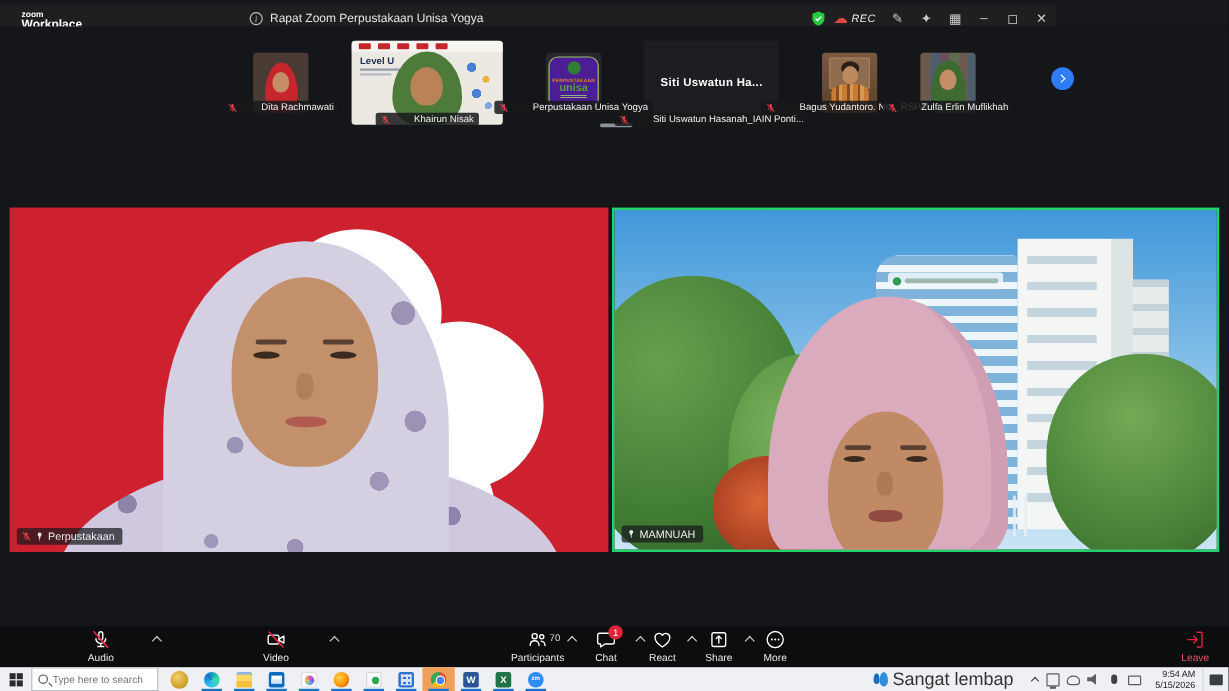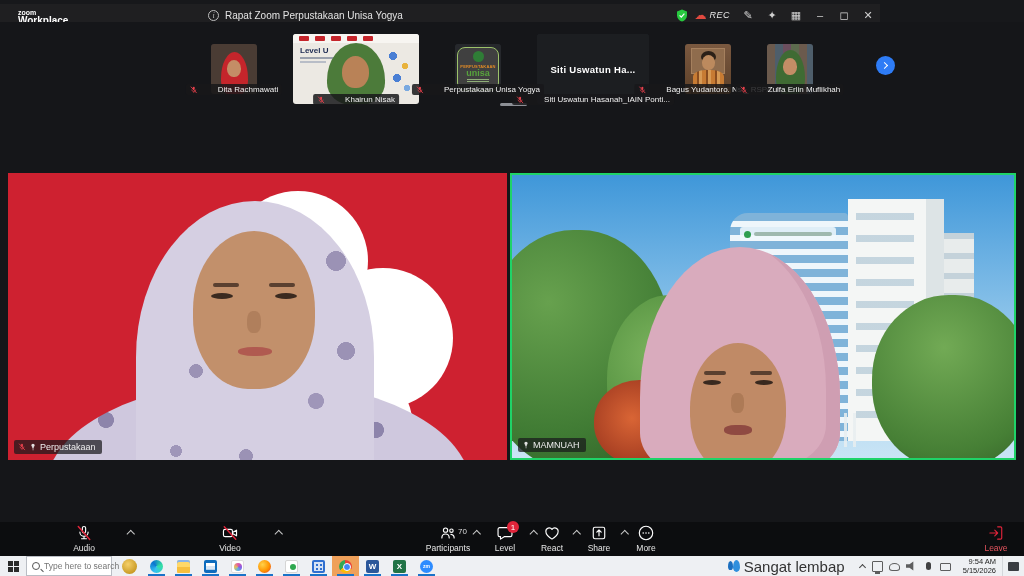--- a/index.html
+++ b/index.html
@@ -59,21 +59,21 @@
   .a-khairun .bline2 { position:absolute; left:7px; top:27px; width:26px; height:2px; background:#b8bdc7; }
   .a-khairun .conf { position:absolute; right:6px; top:14px; width:26px; height:46px;
     background:
       radial-gradient(circle 4px at 6px 8px, #4a7fd4 97%, transparent),
       radial-gradient(circle 3px at 18px 18px, #e8b23c 97%, transparent),
       radial-gradient(circle 4px at 10px 30px, #4a7fd4 97%, transparent),
       radial-gradient(circle 3px at 20px 40px, #79a9e0 97%, transparent); }
   .a-khairun .hijab { left:34px; top:9px; width:58px; height:62px; background:#4c7b3a; }
   .a-khairun .face { left:49px; top:22px; width:27px; height:32px; background:#b98257; }
   .a-perpus { background:#26282c; display:flex; align-items:center; justify-content:center; }
-  .logocard { width:42px; height:44px; background:#404040; border:1.5px solid #9cc26a; border-radius:8px;
+  .logocard { width:42px; height:44px; background:#4c1d95; border:1.5px solid #9cc26a; border-radius:8px;
     display:flex; flex-direction:column; align-items:center; padding-top:3px; }
   .logocard .emb { width:11px; height:11px; border-radius:50%; background:#2f7d36; }
   .logocard .t1 { font-size:4px; color:#e08a26; font-weight:bold; letter-spacing:.2px; margin-top:2px; }
   .logocard .t2 { font-size:9px; color:#57a33c; font-weight:bold; line-height:9px; }
   .logocard .t3 { width:22px; height:4px; margin-top:1px; background:repeating-linear-gradient(#8fae78 0 1px, transparent 1px 2px); }
   .a-siti { background:#1c1e21; display:flex; align-items:center; justify-content:center; }
   .a-siti .dn { color:#fff; font-weight:bold; font-size:9.5px; letter-spacing:.3px; }
   .a-bagus { background:linear-gradient(#7a5940, #5d4028); }
   .a-bagus .win { position:absolute; left:6px; top:4px; width:34px; height:26px; background:#8f6c4d;
     border:1px solid #a5805e; }
@@ -167,21 +167,21 @@
   .badge { position:absolute; left:50%; margin-left:2px; top:-3px; min-width:12px; height:12px; border-radius:6px;
     background:#e0243a; color:#fff; font-size:8px; display:flex; align-items:center; justify-content:center; padding:0 2px; }
   .leavegrp .tlabel { color:#e8555f; }
 
   
   .taskbar { position:absolute; top:556px; left:0; width:1024px; height:20px; background:#eef0f3;
     display:flex; align-items:center; }
   .startbtn { width:26px; height:20px; display:flex; align-items:center; justify-content:center; }
   .winlogo { width:11px; height:11px; display:grid; grid-template-columns:5px 5px; grid-template-rows:5px 5px; gap:1px; }
   .winlogo i { background:#2a2a2a; }
-  .searchbox { width:86px; height:20px; background:#fff; border:1px solid #b9bdc4; display:flex;
+  .searchbox { width:106px; height:20px; background:#fff; border:1px solid #b9bdc4; display:flex;
     align-items:center; gap:4px; padding:0 5px; }
   .searchbox input { border:none; outline:none; width:80px; font-size:8.5px; color:#555; background:transparent;
     font-family:"Liberation Sans",sans-serif; }
   .mag { width:8px; height:8px; border:1.2px solid #555; border-radius:50%; position:relative; flex:none; }
   .mag:after { content:""; position:absolute; left:7px; top:7px; width:4px; height:1.2px; background:#555; transform:rotate(45deg); }
   .tbicons { display:flex; align-items:flex-end; height:20px; margin-left:4px; }
   .tbslot { width:27px; height:20px; display:flex; flex-direction:column; align-items:center; justify-content:center; position:relative; }
   .tbslot .under { position:absolute; bottom:0; left:5px; right:5px; height:2px; background:#1973c8; }
   .tbslot.hl { background:#efa05a; }
   .appic { width:13px; height:13px; border-radius:2px; display:flex; align-items:center; justify-content:center;
@@ -485,21 +485,21 @@
         </svg>
       <span class="tlabel">Participants</span>
       <span class="pcount">70</span>
     </div>
     <span class="caret" style="left:474px;"></span>
 
     <div class="tgrp" style="left:505px;">
       <svg class="lineic" viewBox="0 0 22 22">
           <path d="M4.5 4.5h13a2 2 0 0 1 2 2v7a2 2 0 0 1-2 2H10l-4.5 3v-3h-1a2 2 0 0 1-2-2v-7a2 2 0 0 1 2-2z"></path>
         </svg>
-      <span class="tlabel">Level</span>
+      <span class="tlabel">Chat</span>
       <span class="badge">1</span>
     </div>
     <span class="caret" style="left:531px;"></span>
 
     <div class="tgrp" style="left:552px;">
       <svg class="lineic" viewBox="0 0 22 22">
           <path d="M11 18.5s-7.5-4.6-7.5-9.3A4.1 4.1 0 0 1 11 6.6a4.1 4.1 0 0 1 7.5 2.6c0 4.7-7.5 9.3-7.5 9.3z"></path>
         </svg>
       <span class="tlabel">React</span>
     </div>

